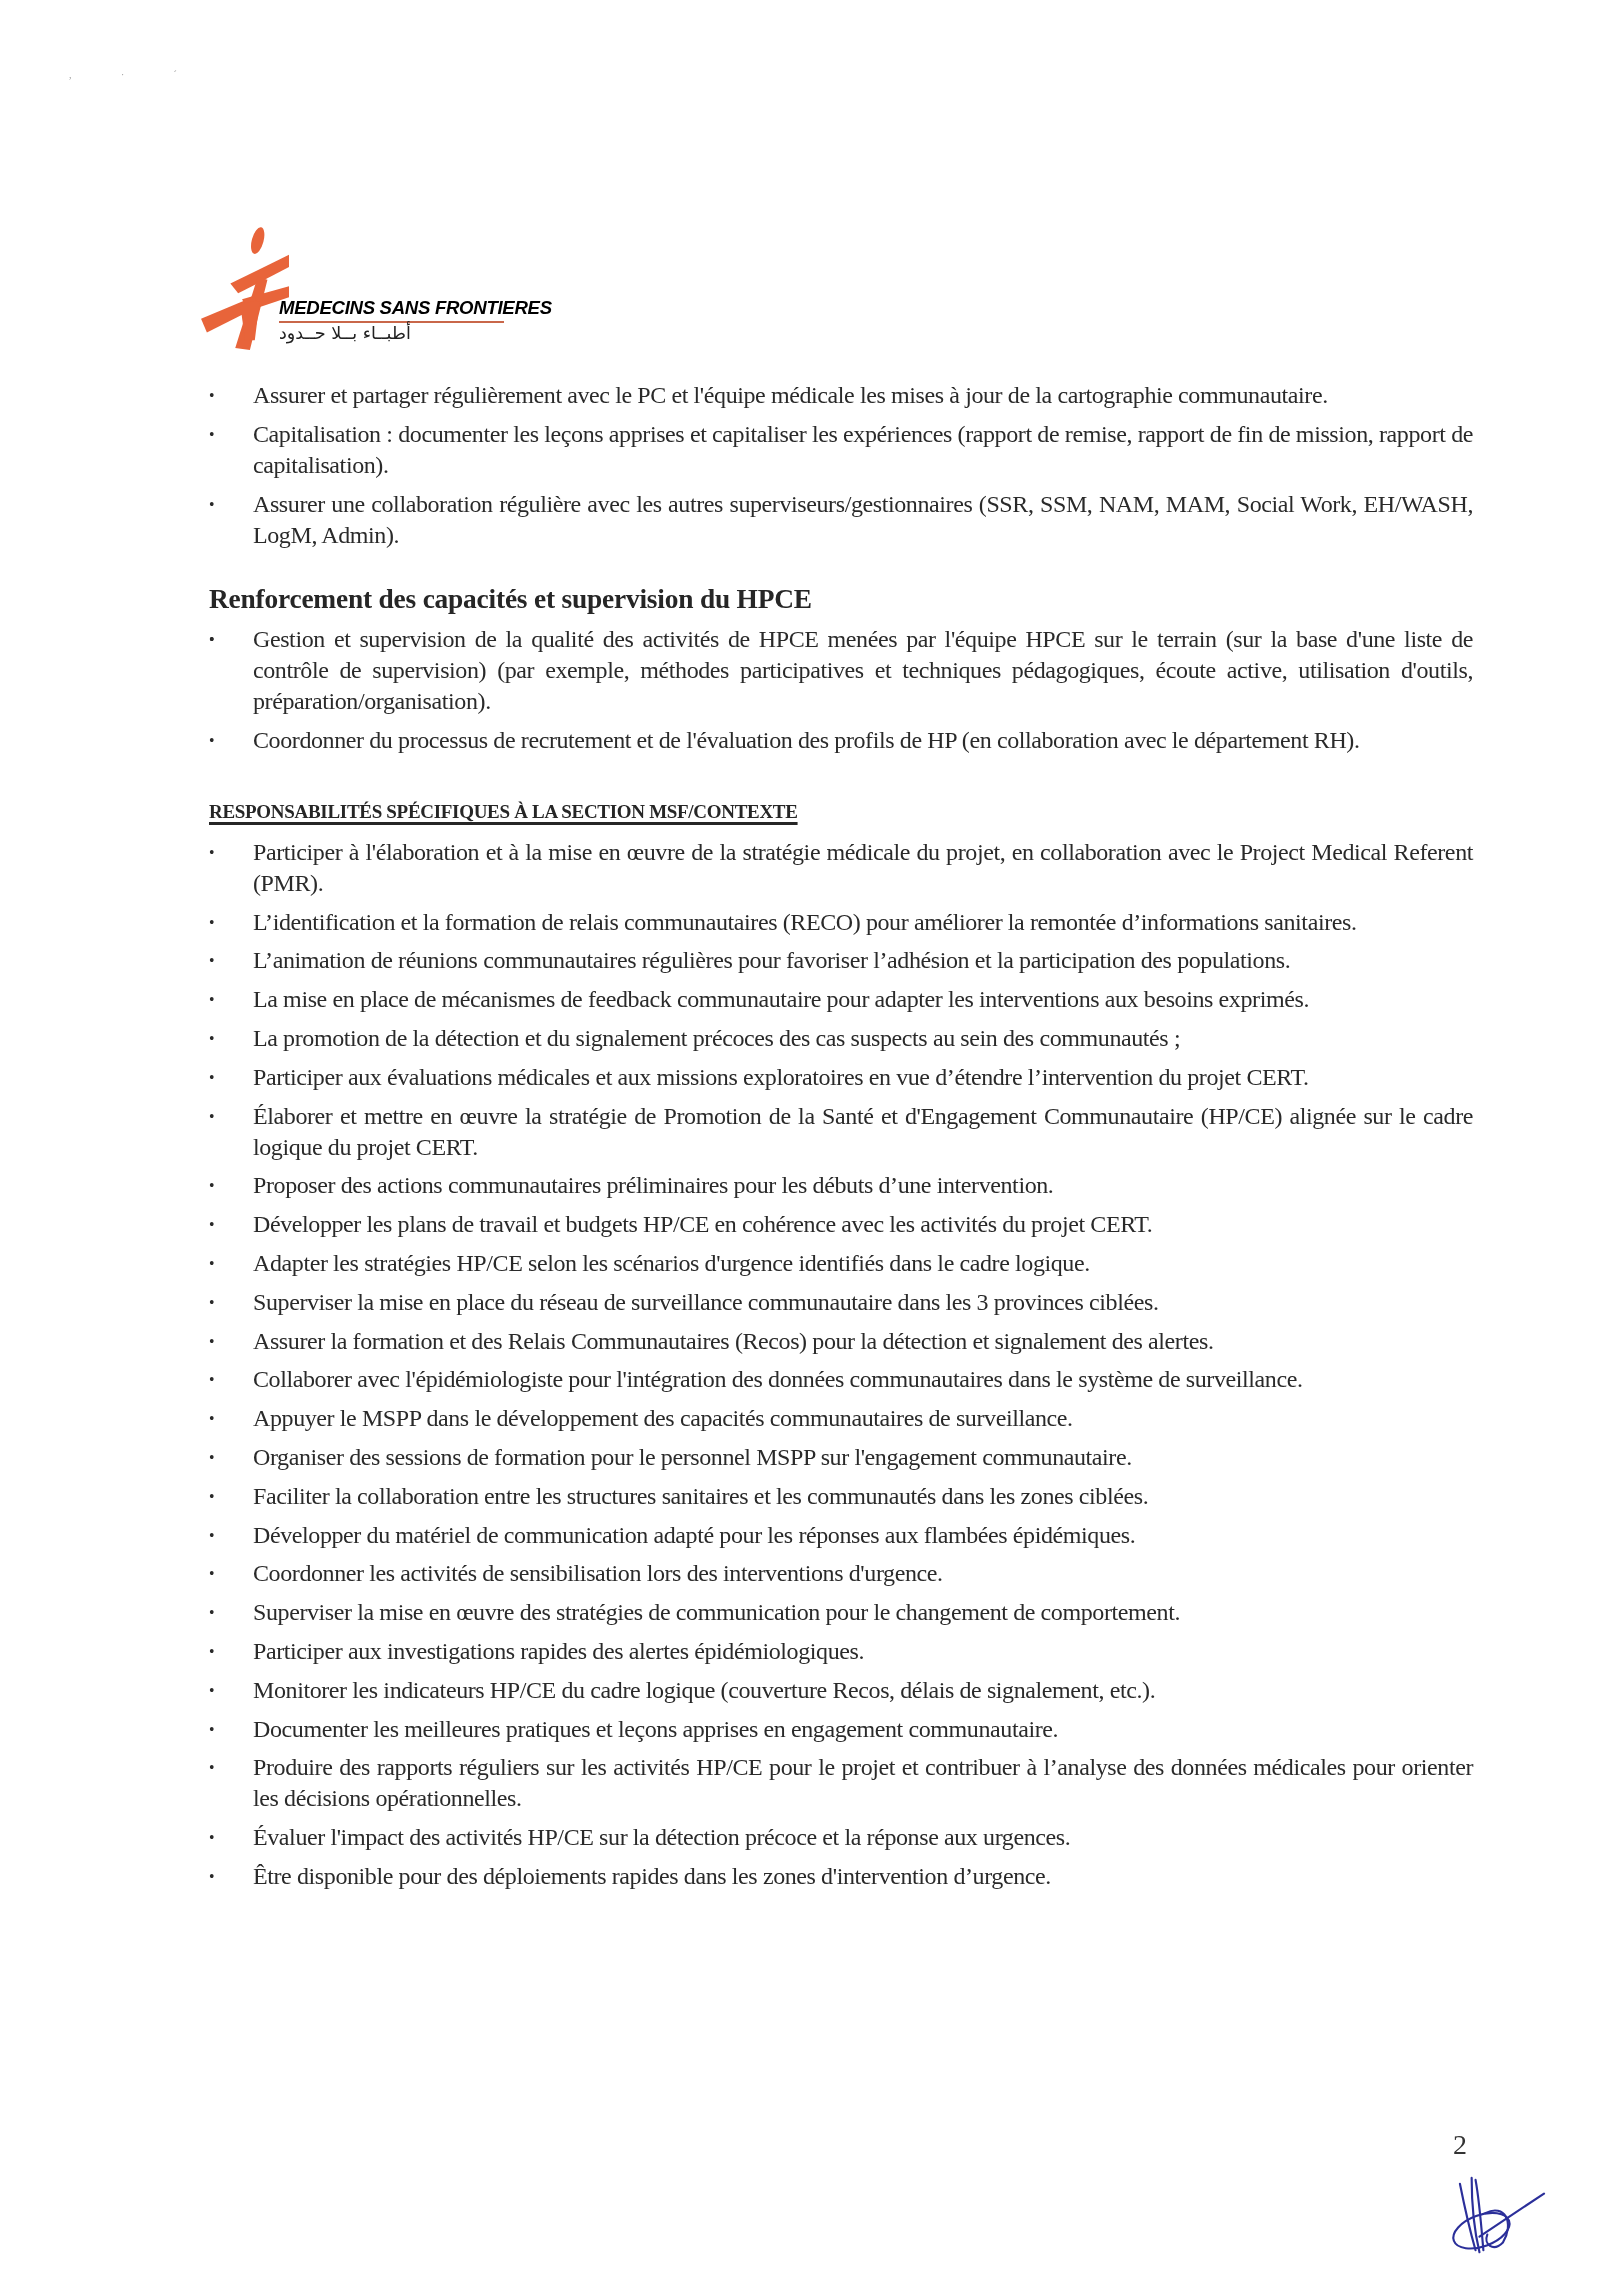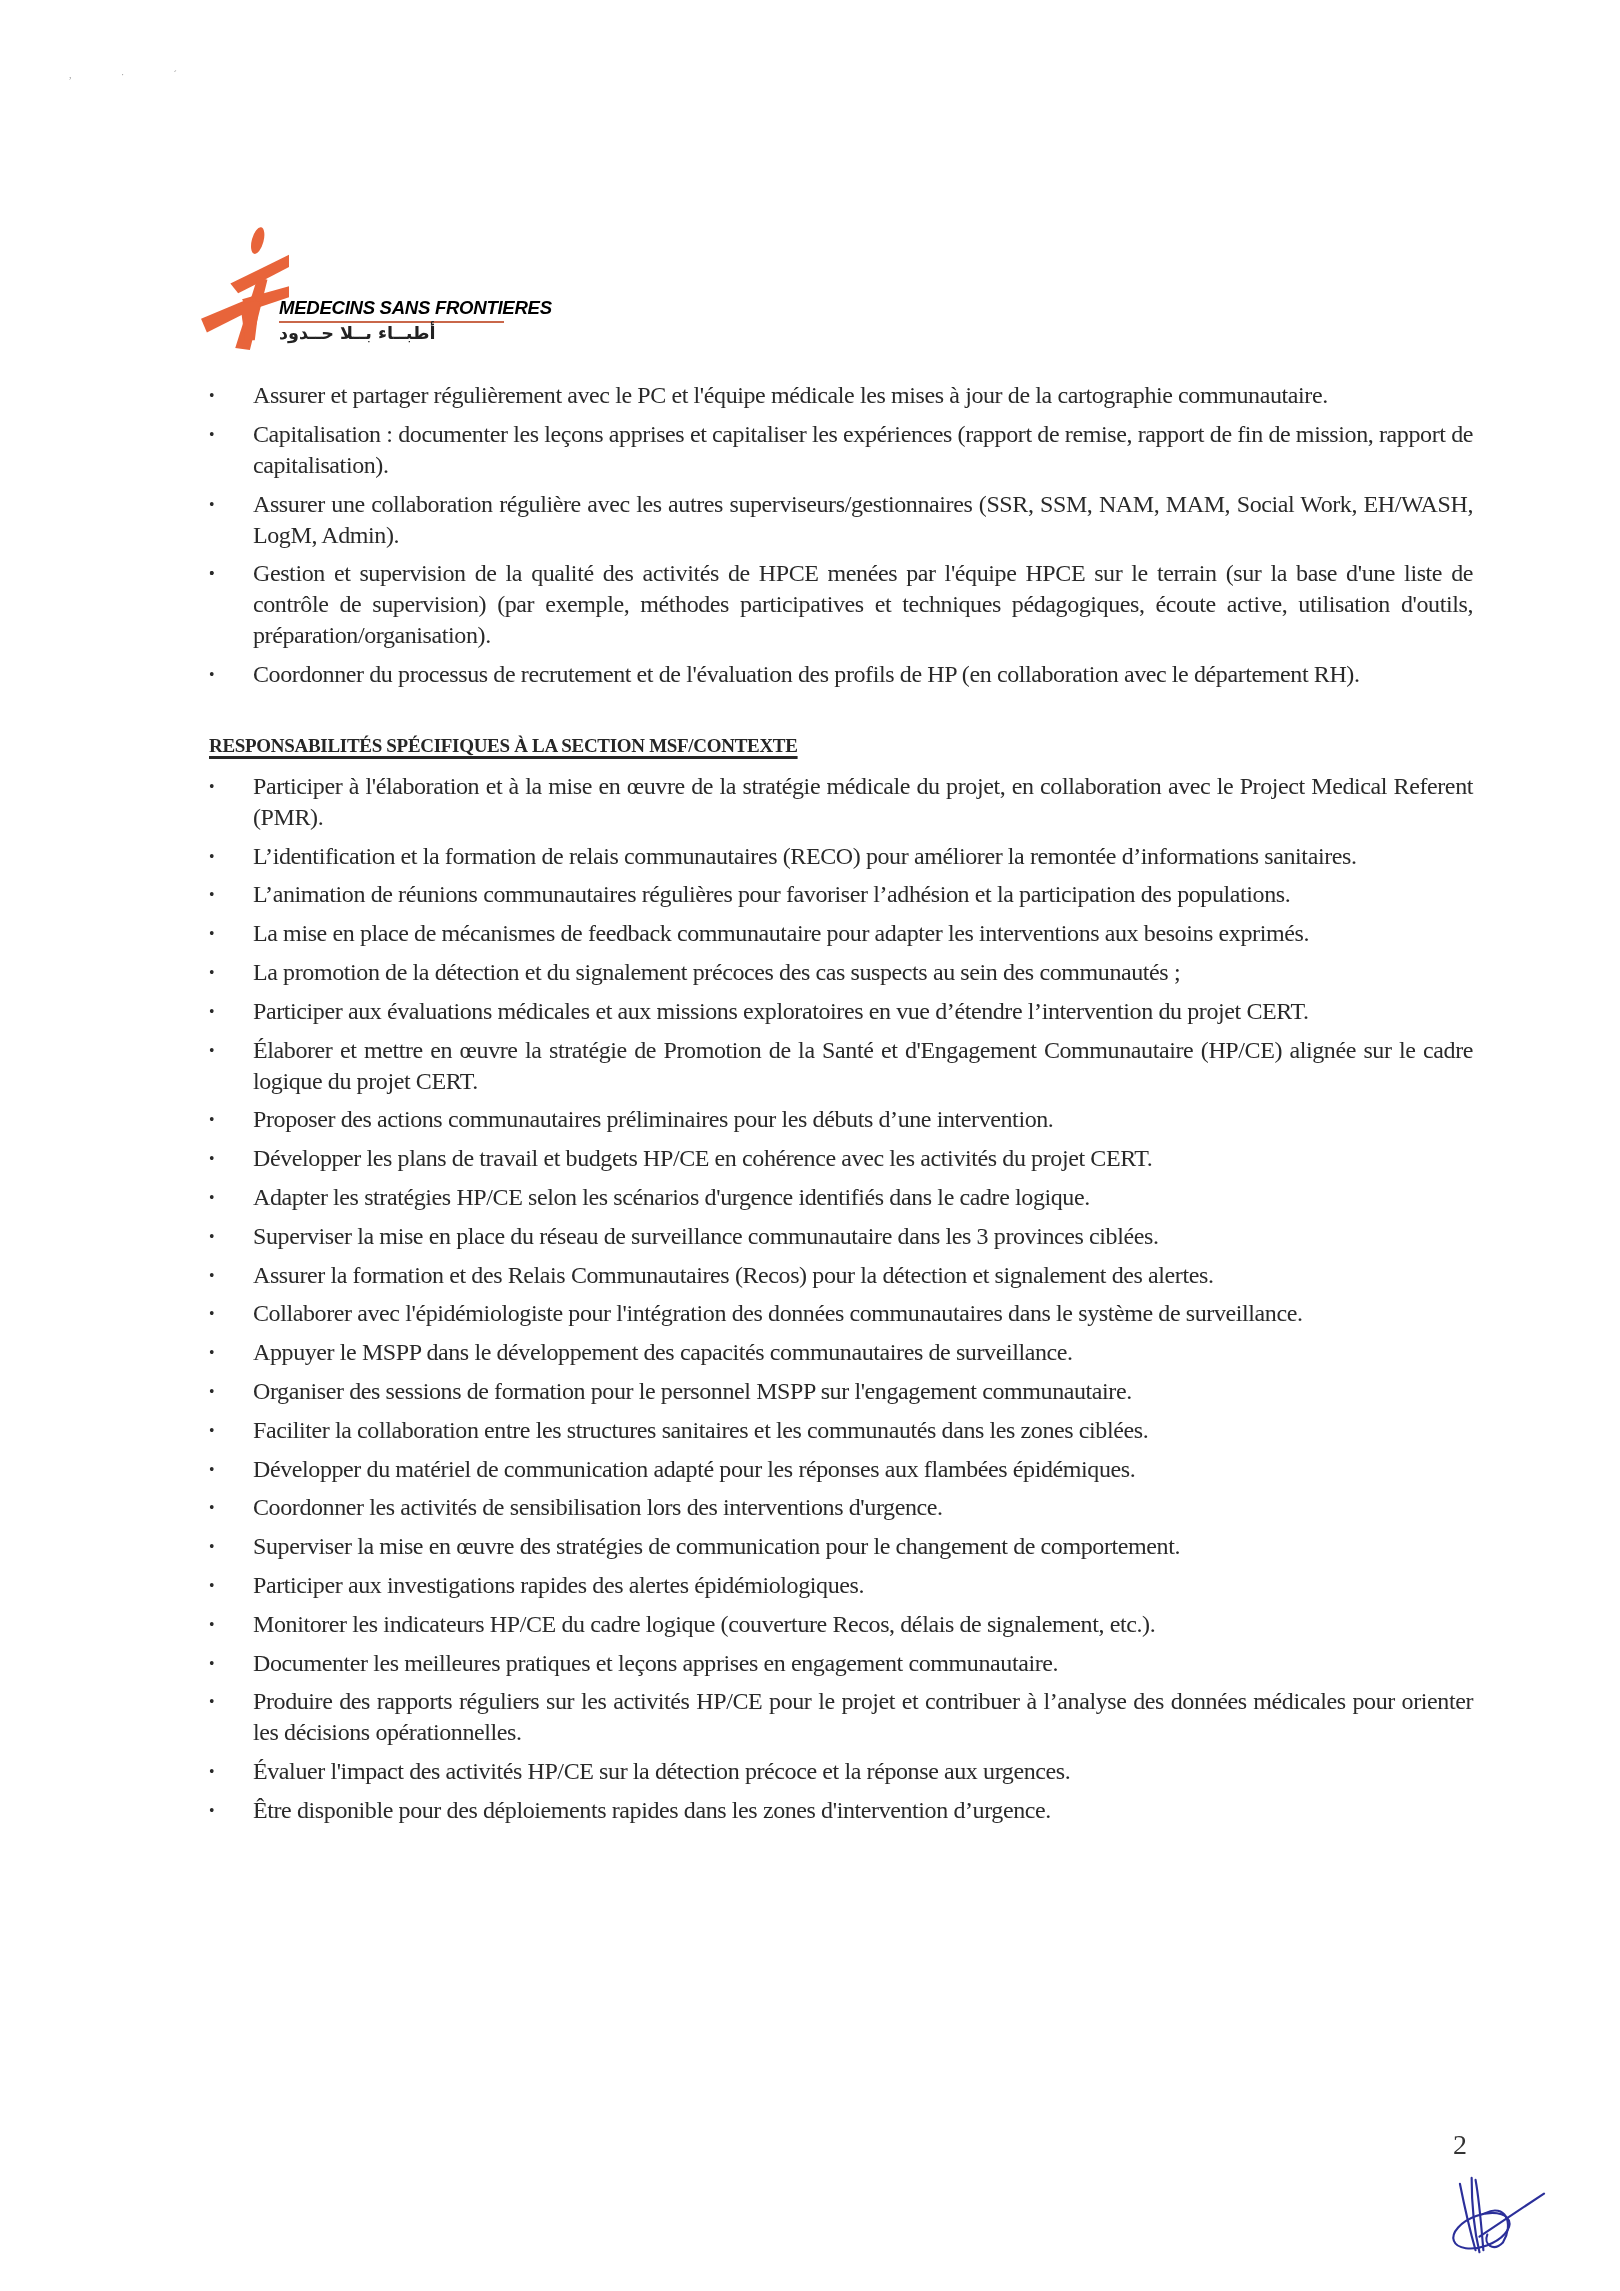--- a/index.html
+++ b/index.html
@@ -3,21 +3,21 @@
 <meta charset="utf-8">
 <style>
   html, body { margin: 0; padding: 0; background: #ffffff; }
   body { width: 1620px; height: 2292px; position: relative; overflow: hidden;
          font-family: "Liberation Serif", "DejaVu Serif", serif; color: #2a2a2a; }
   .scan-specks { position: absolute; left: 69px; top: 69px; font-size: 9.8px; color: #999; letter-spacing: 23.5px; }
   .logo { position: absolute; left: 201px; top: 223px; width: 323px; height: 127px; }
   .logo .wordmark { position: absolute; left: 78px; top: 74px; font-family: "Liberation Sans", "DejaVu Sans", sans-serif;
          font-weight: bold; font-style: italic; font-size: 18.6px; color: #000000; letter-spacing: -0.3px; white-space: nowrap; }
   .logo .rule { position: absolute; left: 78px; top: 98px; width: 225px; height: 2px; background: #c9674a; }
-  .logo .arabic { position: absolute; left: 78px; top: 100px; font-family: "DejaVu Sans", sans-serif; font-weight: bold;
+  .logo .arabic { position: absolute; left: 78px; top: 100px; font-family: "DejaVu Sans", sans-serif; font-weight: normal;
          font-size: 17.6px; color: #222; direction: rtl; width: 227px; text-align: left; letter-spacing: 2.9px; }
   .content { position: absolute; left: 209px; top: 380px; width: 1264px; }
   ul.bullets { list-style: none; margin: 0; padding: 0; }
   ul.bullets li { position: relative; padding-left: 44px; font-size: 24px; line-height: 31px; margin-bottom: 7.8px;
          text-align: justify; letter-spacing: -0.4px; }
   ul.bullets li .dot { position: absolute; left: 0; top: 0; font-size: 15.7px; }
   h2.sub { font-size: 27.4px; font-weight: bold; margin: 33px 0 9.8px 0; letter-spacing: -0.2px; color: #262626; }
   h2.caps { font-size: 19px; font-weight: bold; margin: 45px 0 13.7px 0; text-decoration: underline; text-decoration-thickness: 2.9px;
          text-underline-offset: 3.9px; letter-spacing: -0.3px; color: #262626; }
   .page-number { position: absolute; left: 1453px; top: 2129px; font-size: 28px; color: #333; }
@@ -43,20 +43,21 @@
 </div>
 
 <div class="content">
 
   <ul class="bullets">
     <li><span class="dot">•</span><span>Assurer et partager régulièrement avec le PC et l'équipe médicale les mises à jour de la cartographie communautaire.</span></li>
     <li><span class="dot">•</span><span>Capitalisation : documenter les leçons apprises et capitaliser les expériences (rapport de remise, rapport de fin de mission, rapport de capitalisation).</span></li>
     <li><span class="dot">•</span><span>Assurer une collaboration régulière avec les autres superviseurs/gestionnaires (SSR, SSM, NAM, MAM, Social Work, EH/WASH, LogM, Admin).</span></li>
   </ul>
 
+  <h2 class="sub">Renforcement des capacités et supervision du HPCE</h2>
   <ul class="bullets">
     <li><span class="dot">•</span></li>
     <li><span class="dot">•</span><span>Gestion et supervision de la qualité des activités de HPCE menées par l'équipe HPCE sur le terrain (sur la base d'une liste de contrôle de supervision) (par exemple, méthodes participatives et techniques pédagogiques, écoute active, utilisation d'outils, préparation/organisation).</span></li>
     <li><span class="dot">•</span><span>Coordonner du processus de recrutement et de l'évaluation des profils de HP (en collaboration avec le département RH).</span></li>
   </ul>
 
   <h2 class="caps">RESPONSABILITÉS SPÉCIFIQUES À LA SECTION MSF/CONTEXTE</h2>
   <ul class="bullets">
     <li><span class="dot">•</span><span>Participer à l'élaboration et à la mise en œuvre de la stratégie médicale du projet, en collaboration avec le Project Medical Referent (PMR).</span></li>
     <li><span class="dot">•</span><span>L’identification et la formation de relais communautaires (RECO) pour améliorer la remontée d’informations sanitaires.</span></li>

